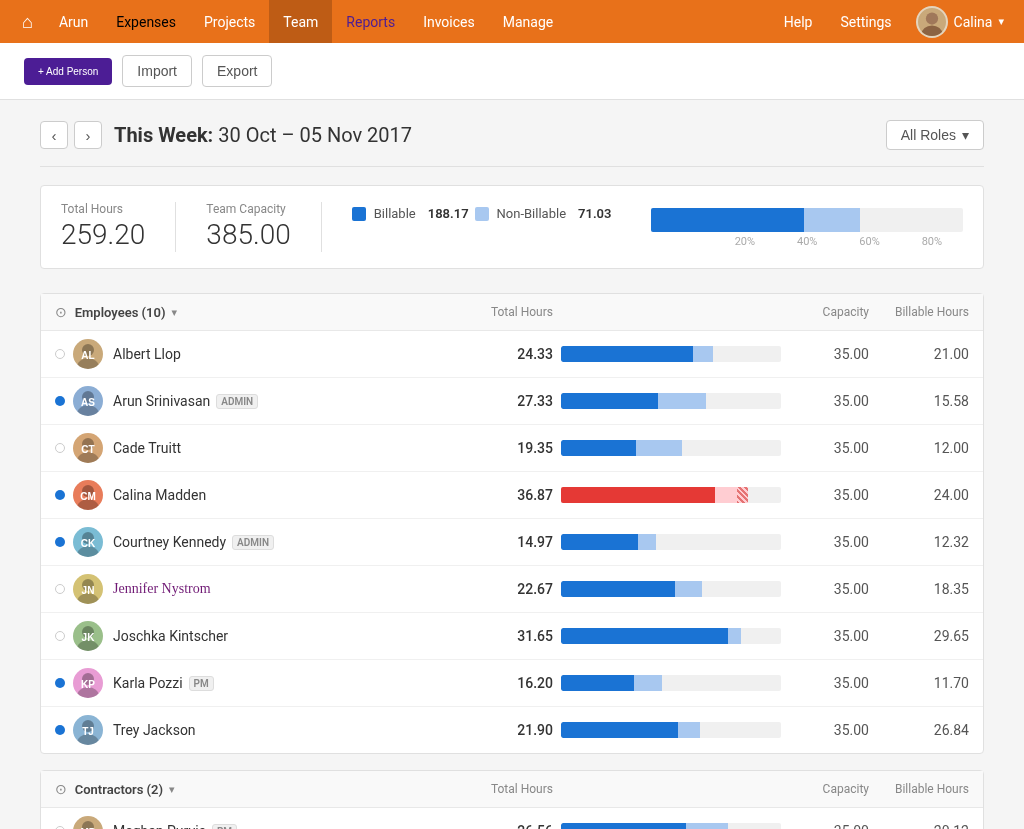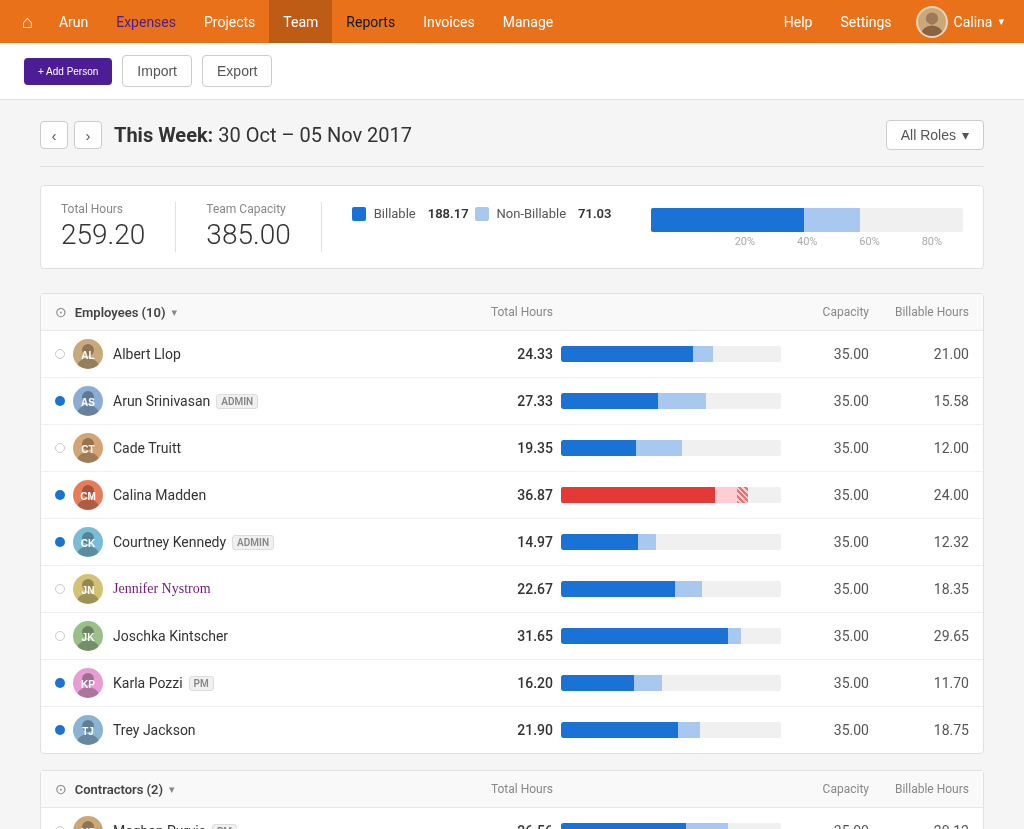--- a/index.html
+++ b/index.html
@@ -4,24 +4,24 @@
   <style>
     * { box-sizing: border-box; margin: 0; padding: 0; }
     body { font-family: -apple-system, BlinkMacSystemFont, 'Segoe UI', Roboto, sans-serif; background: #f5f5f5; font-size: 14px; color: #333; }
   </style>
 </head>
 <body>
 
 <nav style="background:#e8711a;display:flex;align-items:center;height:43px;padding:0 10px;">
   <a style="color:#fff;padding:0 12px;height:43px;display:flex;align-items:center;font-size:18px;cursor:pointer;text-decoration:none;">⌂</a>
   <a style="color:#fff;padding:0 14px;height:43px;display:flex;align-items:center;font-size:14px;cursor:pointer;text-decoration:none;">Arun</a>
-  <a style="color:#4c1d95;padding:0 14px;height:43px;display:flex;align-items:center;font-size:14px;cursor:pointer;text-decoration:none;">Expenses</a>
+  <a style="color:#000000;padding:0 14px;height:43px;display:flex;align-items:center;font-size:14px;cursor:pointer;text-decoration:none;">Expenses</a>
   <a style="color:#fff;padding:0 14px;height:43px;display:flex;align-items:center;font-size:14px;cursor:pointer;text-decoration:none;">Projects</a>
   <a style="color:#fff;padding:0 14px;height:43px;display:flex;align-items:center;font-size:14px;cursor:pointer;text-decoration:none;background:rgba(0,0,0,0.18);">Team</a>
-  <a style="color:#0f172a;padding:0 14px;height:43px;display:flex;align-items:center;font-size:14px;cursor:pointer;text-decoration:none;">Reports</a>
+  <a style="color:#4c1d95;padding:0 14px;height:43px;display:flex;align-items:center;font-size:14px;cursor:pointer;text-decoration:none;">Reports</a>
   <a style="color:#fff;padding:0 14px;height:43px;display:flex;align-items:center;font-size:14px;cursor:pointer;text-decoration:none;">Invoices</a>
   <a style="color:#fff;padding:0 14px;height:43px;display:flex;align-items:center;font-size:14px;cursor:pointer;text-decoration:none;">Manage</a>
   <div style="margin-left:auto;display:flex;align-items:center;">
     <a style="color:#fff;padding:0 14px;height:43px;display:flex;align-items:center;font-size:14px;cursor:pointer;text-decoration:none;">Help</a>
     <a style="color:#fff;padding:0 14px;height:43px;display:flex;align-items:center;font-size:14px;cursor:pointer;text-decoration:none;">Settings</a>
     <div style="display:flex;align-items:center;gap:6px;cursor:pointer;padding:0 10px;">
       <div style="width:32px;height:32px;border-radius:50%;background:#c9a97a;overflow:hidden;border:2px solid rgba(255,255,255,0.5);">
         <svg viewBox="0 0 32 32" xmlns="http://www.w3.org/2000/svg">
           <circle cx="16" cy="12" r="7" fill="#a0785a"></circle>
           <ellipse cx="16" cy="30" rx="12" ry="10" fill="#8b6343"></ellipse>
@@ -260,21 +260,21 @@
       <text x="15" y="20" text-anchor="middle" font-size="10" fill="white" font-family="sans-serif" font-weight="600">TJ</text>
     </svg>
   </div>
       <span style="font-size:14px;color:#333;flex:1;display:flex;align-items:center;gap:6px;">Trey Jackson</span>
       <span style="width:100px;text-align:right;font-size:14px;color:#333;font-weight:500;">21.90</span>
       <div style="width:220px;height:16px;background:#f0f0f0;border-radius:2px;overflow:hidden;display:flex;margin:0 8px;">
     <div style="background:#1a73d4;width:53%;height:100%;border-radius:2px 0 0 2px;"></div>
     <div style="background:#a8c8f0;width:10%;height:100%;"></div>
   </div>
       <span style="width:80px;text-align:right;font-size:14px;color:#555;">35.00</span>
-      <span style="width:100px;text-align:right;font-size:14px;color:#555;">18.75</span>
+      <span style="width:100px;text-align:right;font-size:14px;color:#555;">26.84</span>
     </div>
       </div>
   </div>
 
   <div style="background:#fff;border:1px solid #e0e0e0;border-radius:4px;margin-bottom:16px;">
     <div style="display:flex;align-items:center;padding:10px 14px;background:#f9f9f9;border-bottom:1px solid #e8e8e8;cursor:pointer;">
       <span style="color:#888;margin-right:8px;font-size:14px;">⊙</span>
       <span style="font-size:13px;font-weight:600;color:#444;">Contractors (2)</span>
       <span style="margin-left:6px;color:#888;font-size:11px;">▾</span>
       <div style="margin-left:auto;display:flex;gap:0;">

